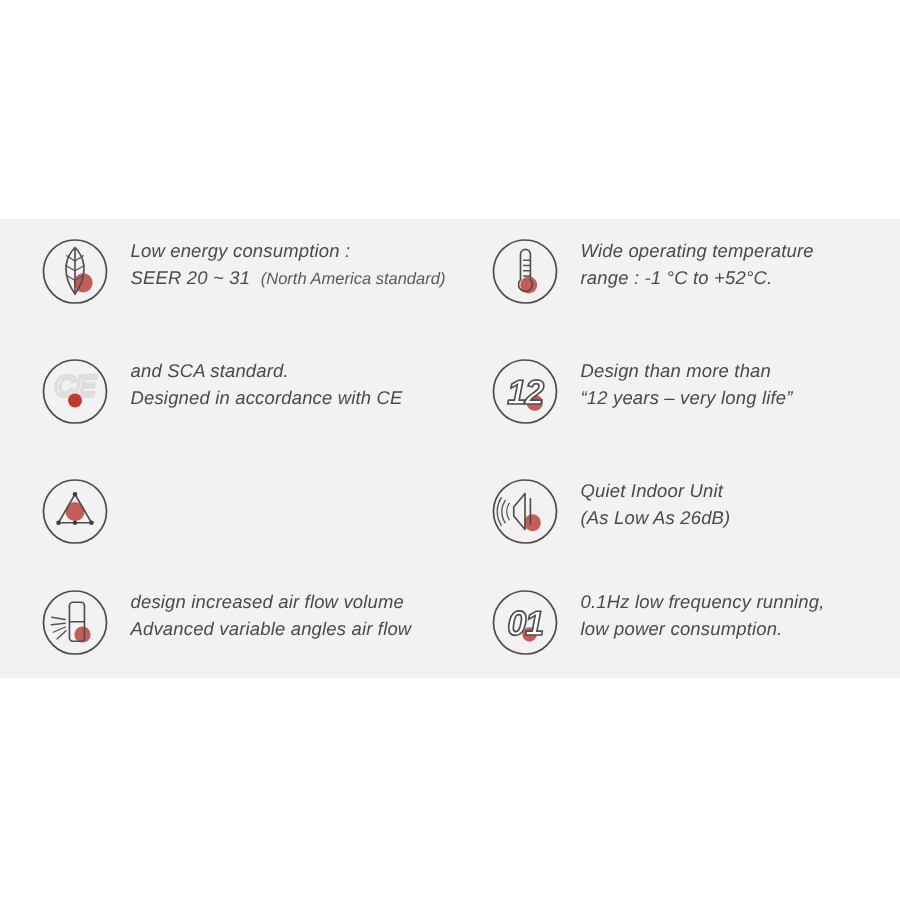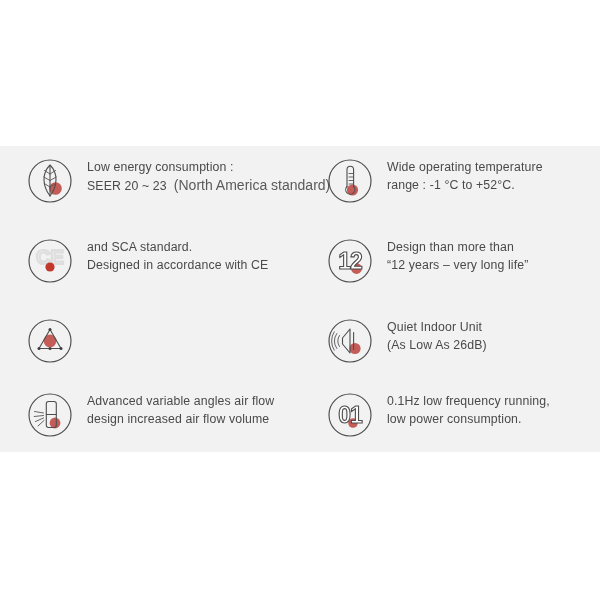--- a/index.html
+++ b/index.html
@@ -35,20 +35,21 @@
     left: 0;
     top: 0;
     width: 504px;
     height: 306px;
     display: grid;
     grid-template-columns: 300px 300px;
     grid-template-rows: 80px 80px 74px 72px;
     align-content: start;
     padding-top: 5px;
     box-sizing: border-box;
+    font-style: italic;
   }
 
   .feature-item {
     display: flex;
     align-items: flex-start;
     padding-left: 22px;
     box-sizing: border-box;
   }
 
   .icon-wrap {
@@ -72,21 +73,21 @@
     line-height: 17.5px;
     letter-spacing: 0.01em;
   }
 
   .feature-text .line {
     display: block;
     white-space: nowrap;
   }
 
   .small-note {
-    font-size: 14px;
+    font-size: 11px;
     color: #5a5a5a;
     letter-spacing: 0;
   }
 
   
   .ring {
     fill: none;
     stroke: #4d4d4d;
     stroke-width: 1.15;
   }
@@ -141,21 +142,21 @@
             <line class="gl-thin" x1="28" y1="21" x2="22.5" y2="17.5"></line>
             <line class="gl-thin" x1="28" y1="21" x2="33.5" y2="17.5"></line>
             <line class="gl-thin" x1="28" y1="27.5" x2="21.7" y2="24"></line>
             <line class="gl-thin" x1="28" y1="27.5" x2="34.3" y2="24"></line>
             <line class="gl-thin" x1="28" y1="34" x2="22.3" y2="30.5"></line>
             <line class="gl-thin" x1="28" y1="34" x2="33.7" y2="30.5"></line>
           </svg>
         </span>
         <span class="feature-text">
           <span class="line">Low energy consumption :</span>
-          <span class="line"><span>SEER 20 ~ 23</span>&nbsp;&nbsp;<span class="small-note">(North America standard)</span></span>
+          <span class="line"><span>SEER 20 ~ 31</span>&nbsp;&nbsp;<span class="small-note">(North America standard)</span></span>
         </span>
       </div>
 
       <div class="feature-item">
         <span class="icon-wrap">
           <svg viewBox="0 0 56 56">
             <circle class="ring" cx="28" cy="28" r="21"></circle>
             <circle class="dot-red-soft" cx="30.5" cy="37" r="5.6"></circle>
             <path class="gl" d="M25 33.5 L25 16.5 a3.3 3.3 0 0 1 6.6 0 L31.6 33.5"></path>
             <path class="gl" d="M25 33.5 a4.6 4.6 0 1 0 6.6 0"></path>
@@ -238,22 +239,22 @@
             <circle class="dot-red-soft" cx="33" cy="36" r="5.4"></circle>
             <rect class="gl" x="24.3" y="14.5" width="10" height="26" rx="2.2"></rect>
             <line class="gl" x1="24.3" y1="27.5" x2="34.3" y2="27.5"></line>
             <line class="gl-thin" x1="21.5" y1="26" x2="12.5" y2="24.5"></line>
             <line class="gl-thin" x1="21.5" y1="28.5" x2="12.2" y2="29.5"></line>
             <line class="gl-thin" x1="21.5" y1="31" x2="13.5" y2="34.5"></line>
             <line class="gl-thin" x1="22" y1="33.5" x2="16" y2="39"></line>
           </svg>
         </span>
         <span class="feature-text">
+          <span class="line">design increased air flow volume</span>
           <span class="line">Advanced variable angles air flow</span>
-          <span class="line">design increased air flow volume</span>
         </span>
       </div>
 
       <div class="feature-item">
         <span class="icon-wrap">
           <svg viewBox="0 0 56 56">
             <circle class="ring" cx="28" cy="28" r="21"></circle>
             <circle class="dot-red-soft" cx="31" cy="36" r="4.8"></circle>
             <text class="num-outline" x="28" y="36" text-anchor="middle">01</text>
           </svg>

